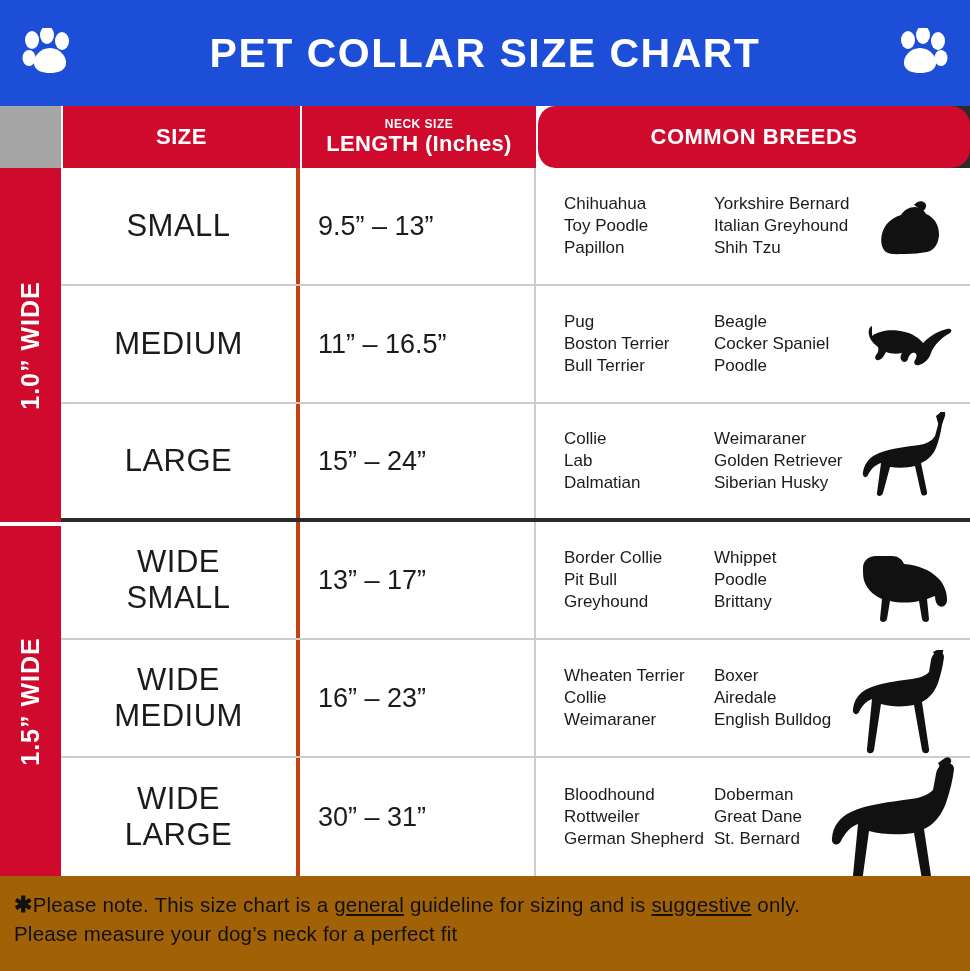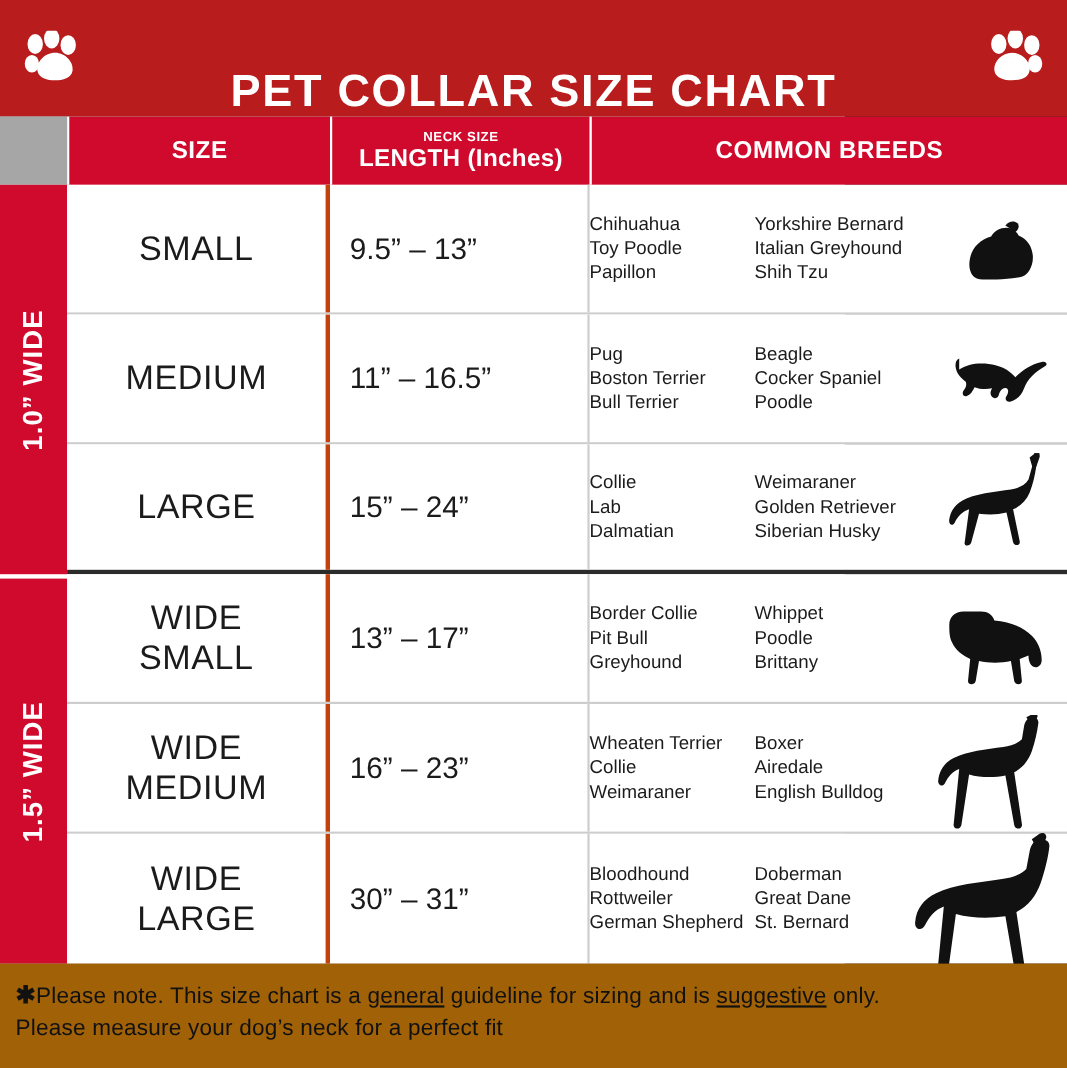--- a/index.html
+++ b/index.html
@@ -12,22 +12,22 @@
   }
   #page {
     position: relative;
     width: 970px; height: 971px;
     background: #2b2b2b;
   }
 
   
   .header {
     position: absolute; left: 0; top: 0; width: 970px; height: 106px;
-    background: #b91c1c;
-    display: flex; align-items: flex-end; justify-content: center;
+    background: #1d4ed8;
+    display: flex; align-items: center; justify-content: center;
   }
   .header-title {
     color: #ffffff;
     font-size: 41px;
     font-weight: bold;
     letter-spacing: 1.5px;
     text-align: center;
   }
   .paw {
     position: absolute; top: 28px; width: 54px; height: 50px;
@@ -51,21 +51,21 @@
     background: #cf0a2c;
     color: #ffffff;
     display: flex; flex-direction: column; align-items: center; justify-content: center;
     border-left: 2px solid #ffffff;
     font-weight: bold;
   }
   .ch-size { width: 239px; font-size: 22px; letter-spacing: .5px; }
   .ch-neck { width: 236px; }
   .ch-neck .small { font-size: 12px; letter-spacing: .5px; line-height: 14px; }
   .ch-neck .big { font-size: 22px; letter-spacing: .3px; }
-  .ch-breeds { flex: 1; font-size: 22px; letter-spacing: .5px; }
+  .ch-breeds { flex: 1; font-size: 22px; letter-spacing: .5px; border-radius: 19px; }
 
   
   .side-band {
     position: absolute; left: 0; width: 61px;
     background: #cf0a2c;
     color: #ffffff;
     display: flex; align-items: center; justify-content: center;
   }
   .side-band span {
     transform: rotate(-90deg);
@@ -107,20 +107,21 @@
     padding-left: 18px;
     font-size: 27px;
     color: #1b1b1b;
     border-right: 2px solid #cdcdcd;
   }
   .c-breeds {
     flex: 1;
     position: relative;
     display: flex;
     align-items: center;
+    padding-left: 28px;
   }
   .breed-col {
     font-size: 17px;
     color: #1b1b1b;
     line-height: 22px;
     white-space: nowrap;
   }
   .breed-col.b1 { width: 150px; }
   .breed-col.b2 { width: 150px; }
 

